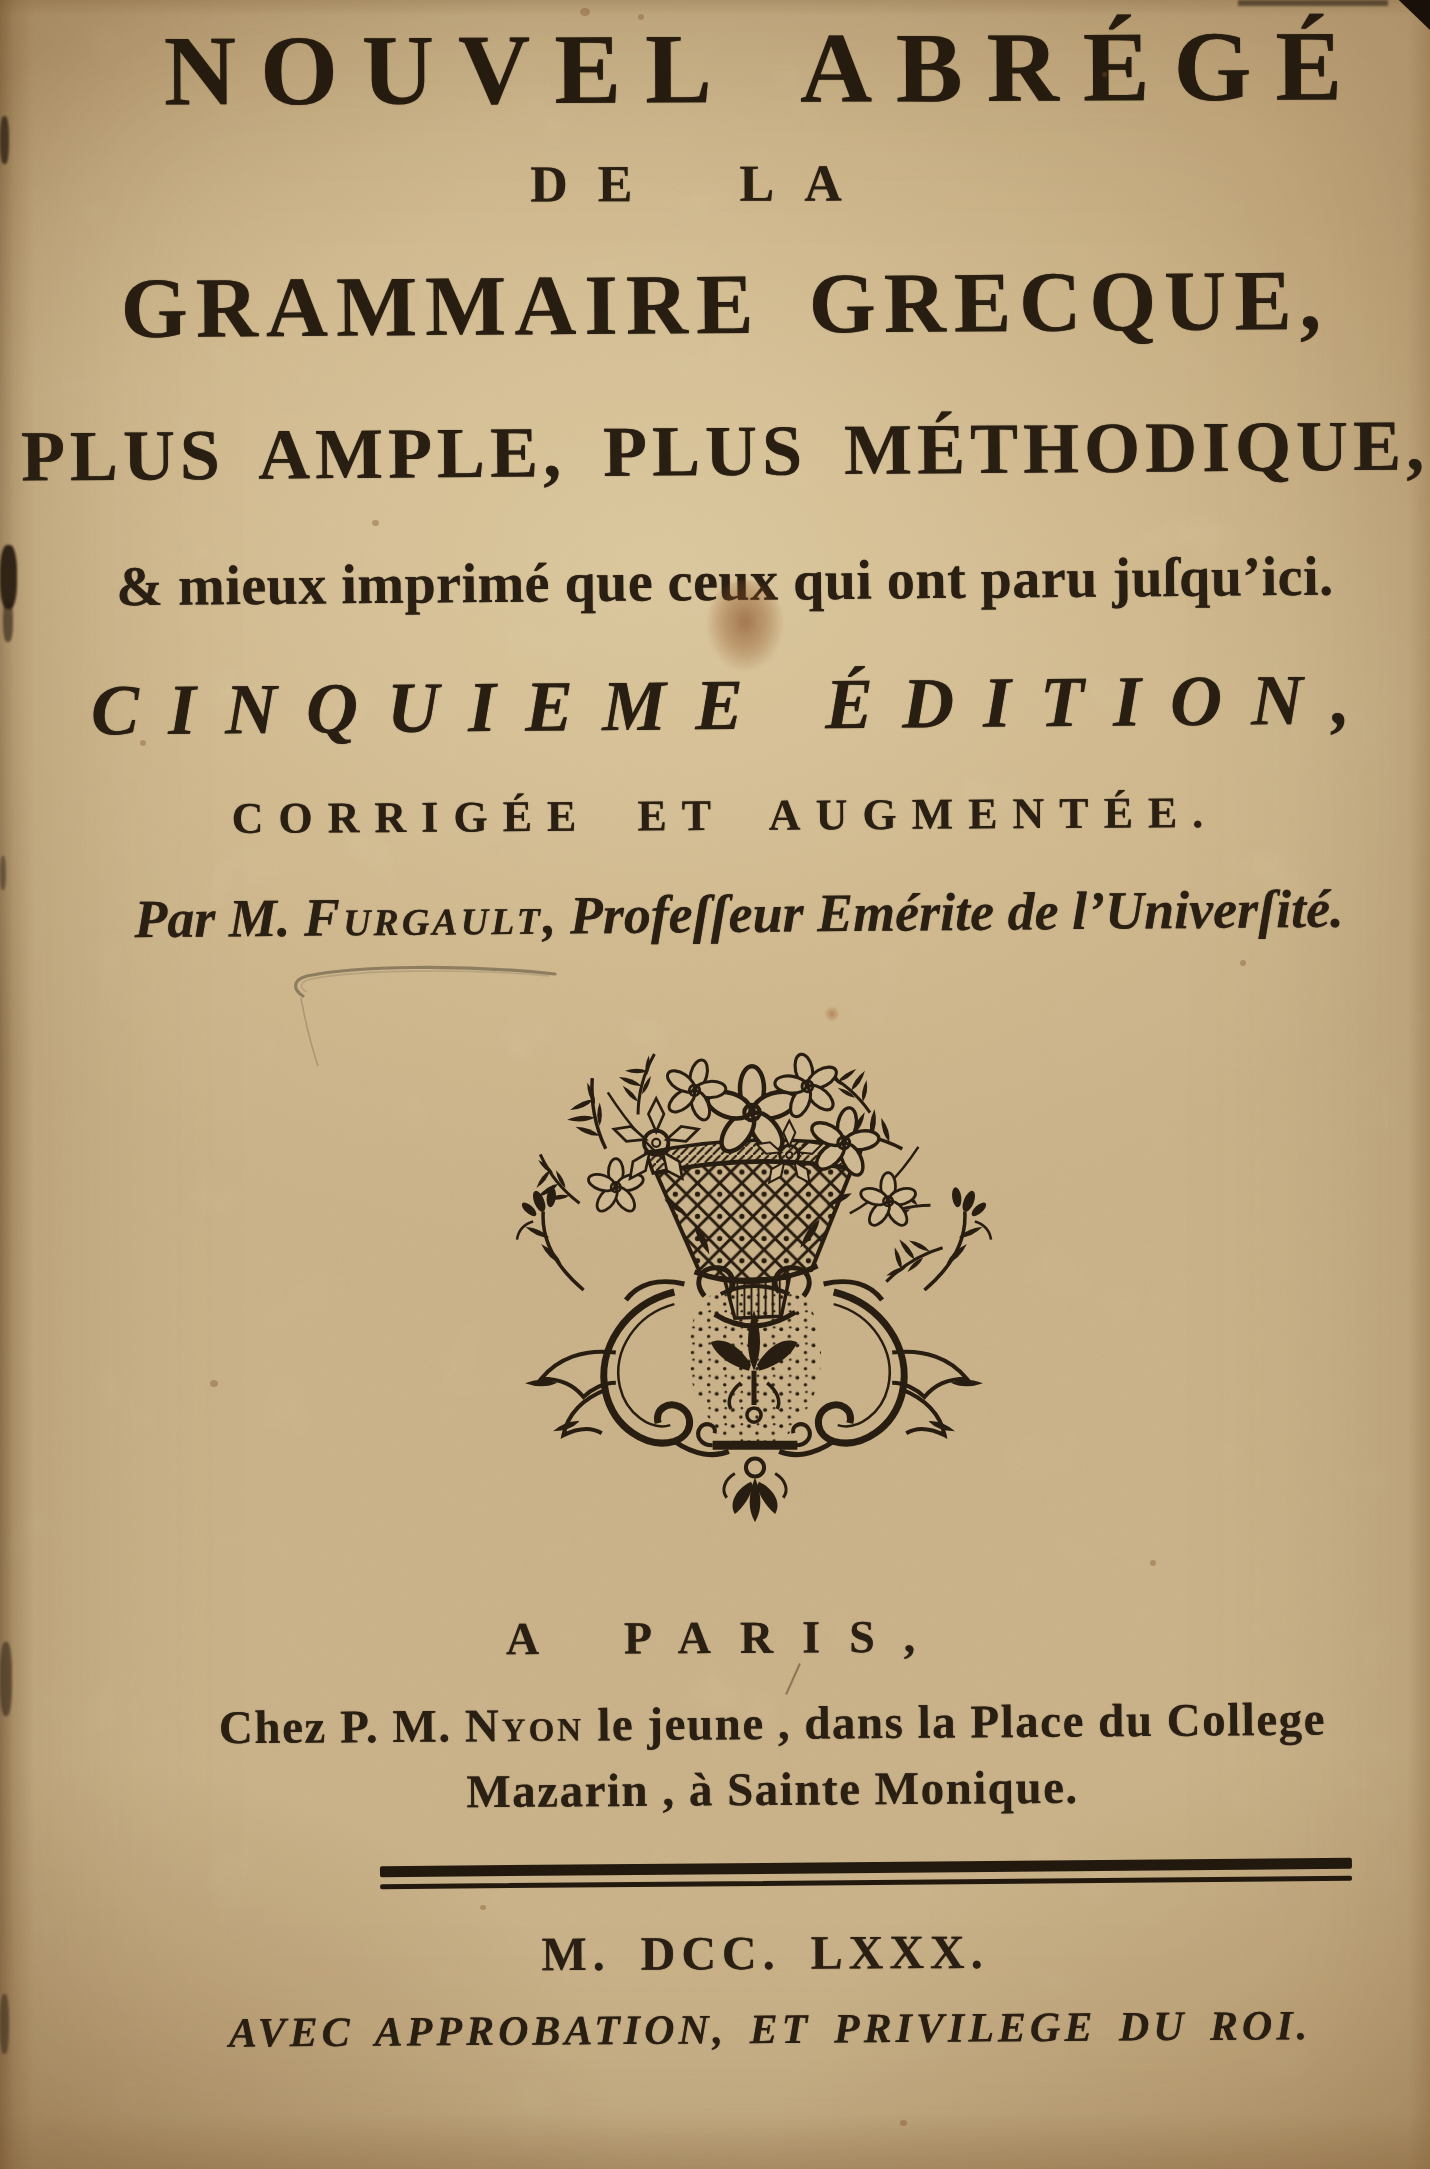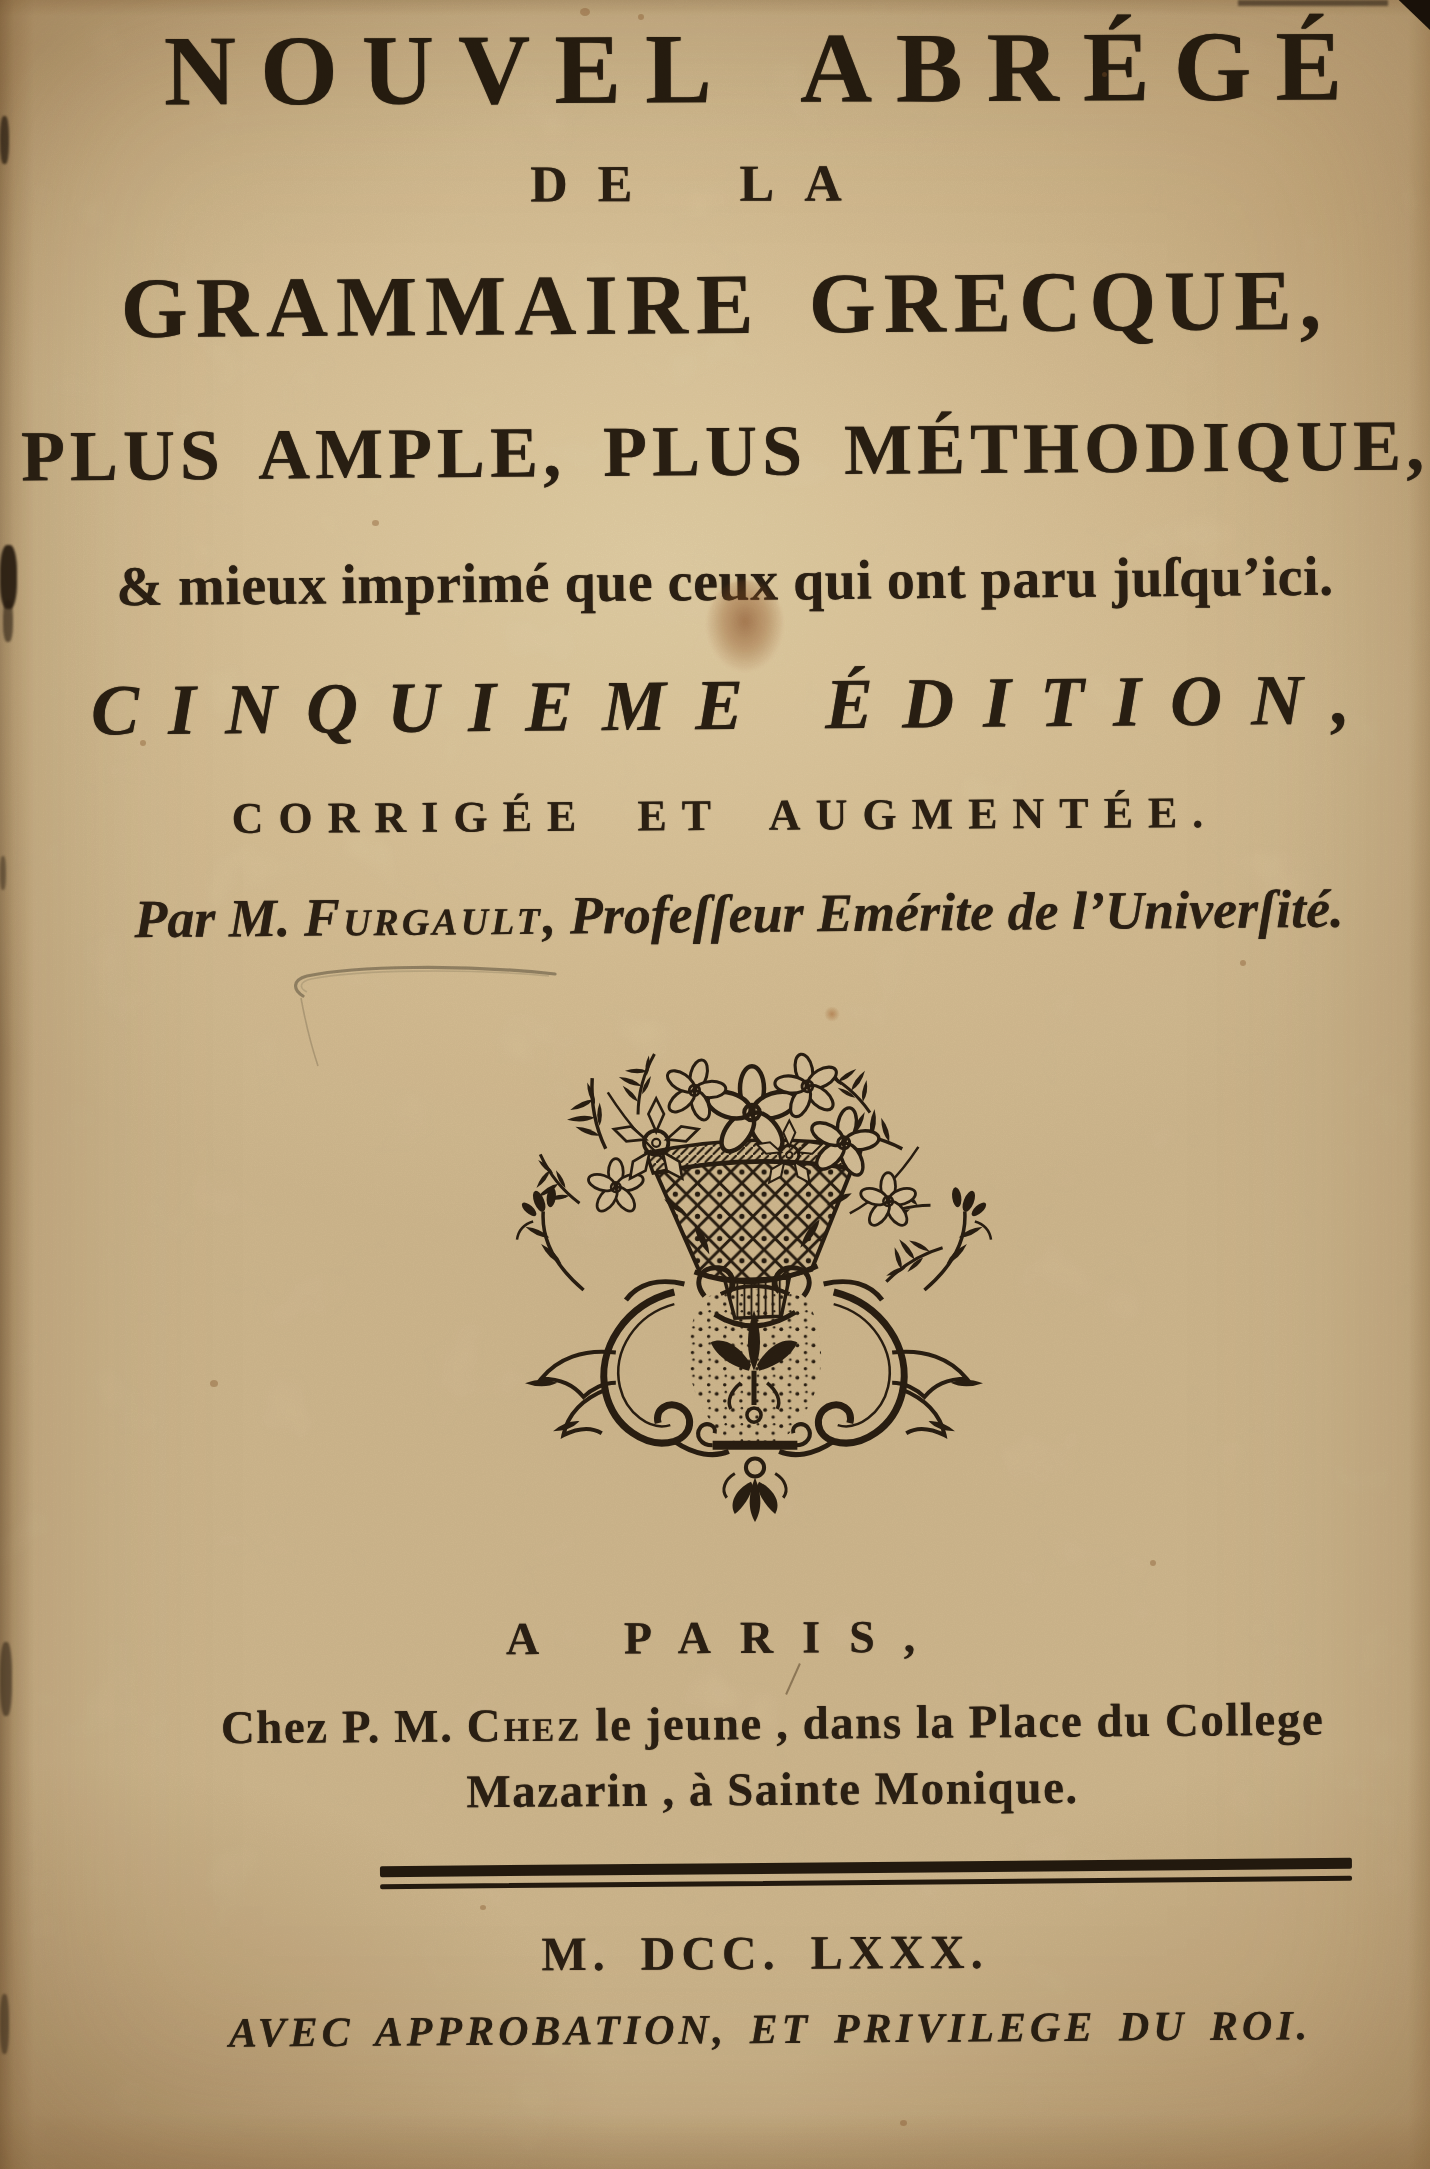--- a/index.html
+++ b/index.html
@@ -211,21 +211,21 @@
     <circle cx="266" cy="414" r="9" fill="none" stroke="#2a1f12" stroke-width="4"></circle>
     <path d="M266,424 C258,444 260,458 266,468 C272,458 274,444 266,424 Z" fill="#2a1f12"></path>
     <path d="M262,428 C246,436 240,450 246,460 C254,454 262,442 264,432 Z" fill="#2a1f12"></path>
     <path d="M270,428 C286,436 292,450 286,460 C278,454 270,442 268,432 Z" fill="#2a1f12"></path>
     <path d="M246,420 C236,426 232,436 238,444" fill="none" stroke="#2a1f12" stroke-width="3"></path>
     <path d="M286,420 C296,426 300,436 294,444" fill="none" stroke="#2a1f12" stroke-width="3"></path>
   </svg>
 
   <div class="line city">A PARIS,</div>
   <div class="line imp1">
-    <span>Chez P. M. </span><span class="sc">Chez</span><span> le jeune , dans la Place du College</span>
+    <span>Chez P. M. </span><span class="sc">Nyon</span><span> le jeune , dans la Place du College</span>
   </div>
   <div class="line imp2">Mazarin , à Sainte Monique.</div>
 
   <div class="rule">
     <div class="thick"></div>
     <div class="thin"></div>
   </div>
 
   <div class="line date">M. DCC. LXXX.</div>
   <div class="line priv">AVEC APPROBATION, ET PRIVILEGE DU ROI.</div>

